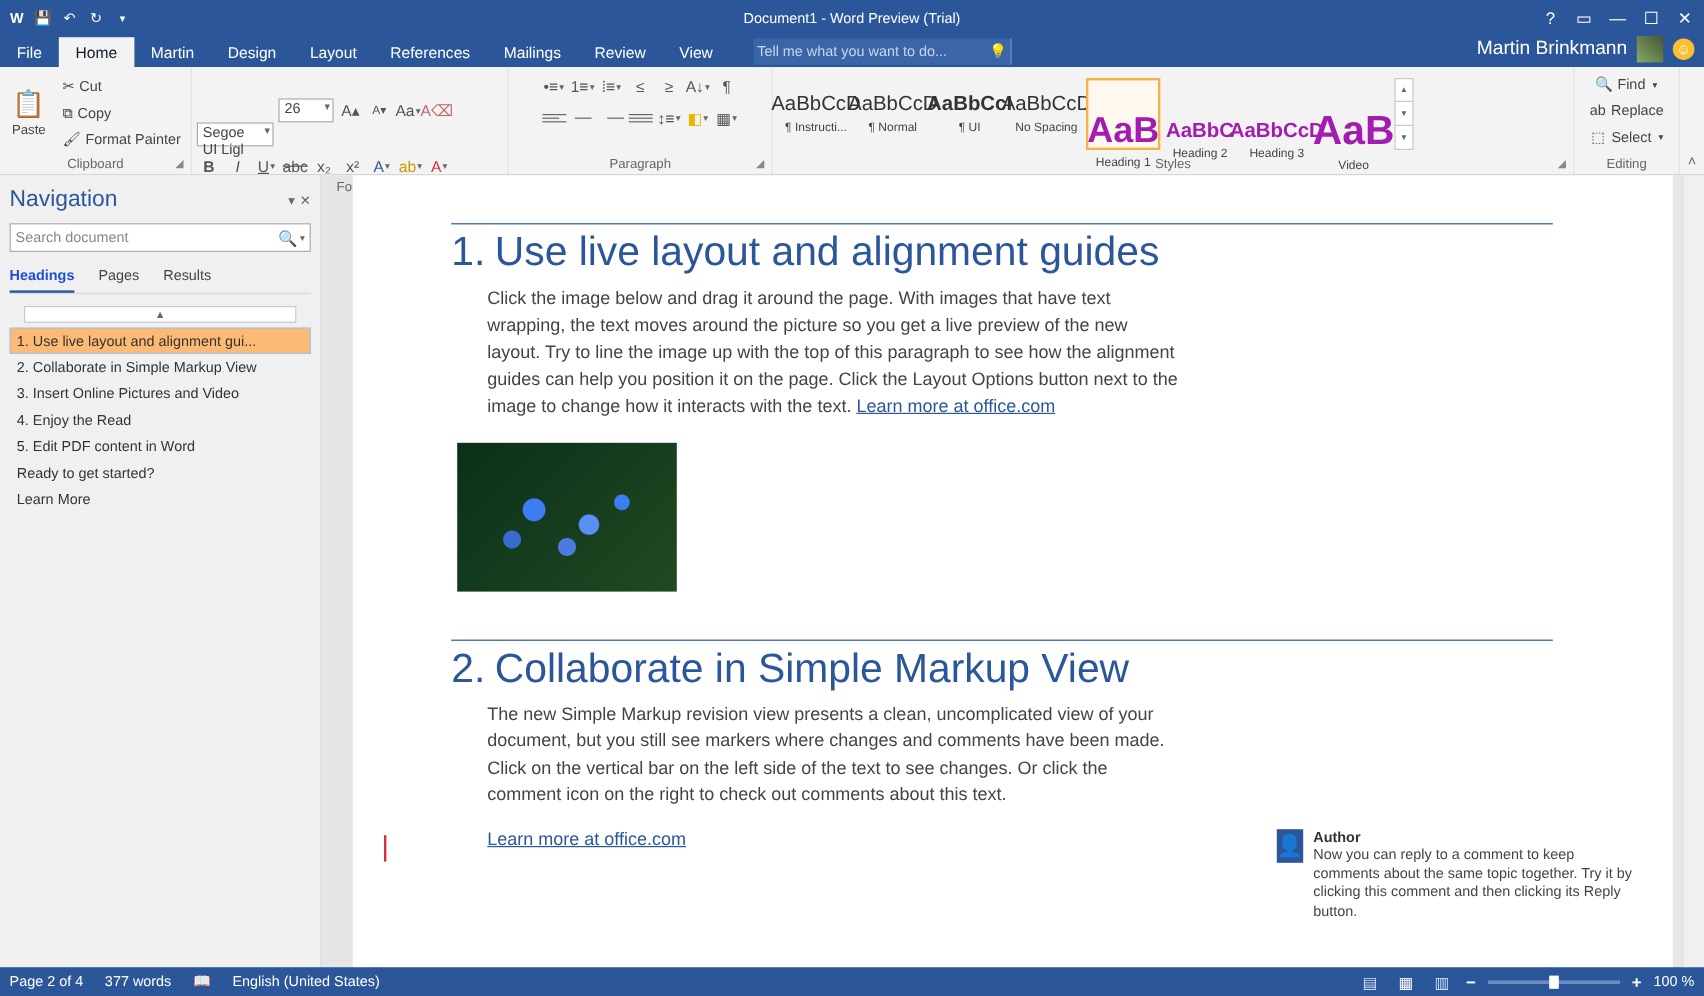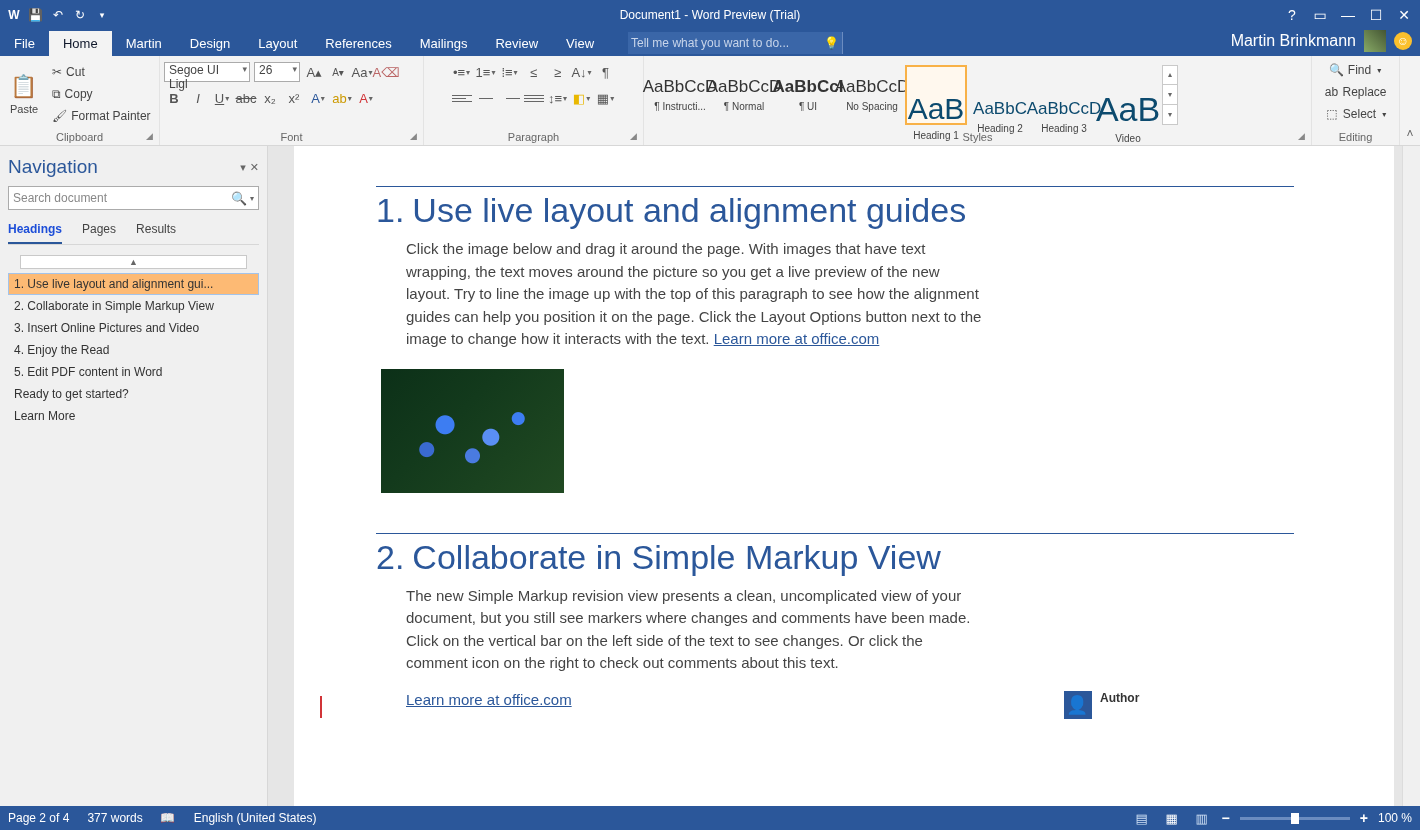--- a/index.html
+++ b/index.html
@@ -38,21 +38,21 @@
 .combo .dd { position:absolute; right:2px; top:1px; font-size:9px; color:#666; }
 .rb-icon { width: 20px; height: 20px; display:flex; align-items:center; justify-content:center; font-size:13px; color:#555; }
 .rb-icon.dd::after { content:"▾"; font-size:8px; color:#666; margin-left:1px;}
 .para-box { width:20px; height:14px; display:flex; flex-direction:column; gap:2px; justify-content:center;}
 .para-box span { height:1px; background:#666;}
 .style-gal { display:flex; align-items:center; padding-top:2px;}
 .style-item { width:62px; height:60px; border:1px solid transparent; display:flex; flex-direction:column; align-items:center; justify-content:center; margin:0 1px;}
 .style-item .sample { font-size:17px; color:#333; }
 .style-item .sname { font-size:10px; color:#444; margin-top:4px; white-space:nowrap;}
 .style-item.sel { border:2px solid #f8b147; background:#fff8ee;}
-.style-item.light .sample { color:#0c4a6e; font-family:"Segoe UI Light",sans-serif; font-weight:400;margin-top:44px;}
+.style-item.light .sample { color:#a21caf; font-family:"Segoe UI Light",sans-serif; font-weight:700;margin-top:44px;}
 .style-item.big .sample { font-size:30px;}
 .style-item.huge .sample { font-size:34px;}
 .style-scroll { width:16px; height:60px; border:1px solid #c9c9c9; background:#fff; display:flex; flex-direction:column; margin-left:2px;}
 .style-scroll div { flex:1; display:flex; align-items:center; justify-content:center; font-size:8px; color:#666; border-bottom:1px solid #c9c9c9;}
 .style-scroll div:last-child { border:none;}
 
 .collapse-rib { width:20px; display:flex; align-items:flex-end; justify-content:center; padding-bottom:4px; font-size:12px; color:#666;}
 
 
 .ed-icon { width:14px; display:inline-flex; justify-content:center; }
@@ -170,21 +170,21 @@
             <span>Format Painter</span>
           </div>
       </div>
     </div>
     <div class="group-label"><span>Clipboard</span><span class="dlaunch">◢</span></div>
   </div>
 
   <div class="group" style="width:264px;">
     <div class="group-body vstack" style="gap:6px; align-items:flex-start; padding-top:4px;">
       <div class="hstack">
-        <div class="combo" style="width:86px;"><span>Segoe UI Ligl</span><span class="dd">▾</span></div>
+        <div class="combo" style="width:64px;margin-top:40px;"><span>Segoe UI Ligl</span><span class="dd">▾</span></div>
         <div class="combo" style="width:46px;"><span>26</span><span class="dd">▾</span></div>
         <div class="rb-icon">A▴</div>
         <div class="rb-icon" style="font-size:10px;">A▾</div>
         <div class="rb-icon dd">Aa</div>
         <div class="rb-icon" style="color:#b66;">A⌫</div>
       </div>
       <div class="hstack">
         <div class="rb-icon">
             <b>B</b>
           </div>
@@ -371,20 +371,21 @@
       <div class="revmark"></div>
       <p class="doc-body">
         <span>The new Simple Markup revision view presents a clean, uncomplicated view of your document, but you still see markers where changes and comments have been made. Click on the vertical bar on the left side of the text to see changes. Or click the comment icon on the right to check out comments about this text.</span>
       </p>
       <p class="doc-body" style="margin-top:14px;"><a class="doc-link">Learn more at office.com</a></p>
 
       <div class="comment">
         <div class="av">👤</div>
         <div>
           <div class="aname">Author</div>
+          <div style="line-height:1.3;">Now you can reply to a comment to keep comments about the same topic together. Try it by clicking this comment and then clicking its Reply button.</div>
         </div>
       </div>
     </div>
     <div class="scrollbar-v"></div>
   </div>
 </div>
 
 <div class="status">
   <span>Page 2 of 4</span>
   <span>377 words</span>

